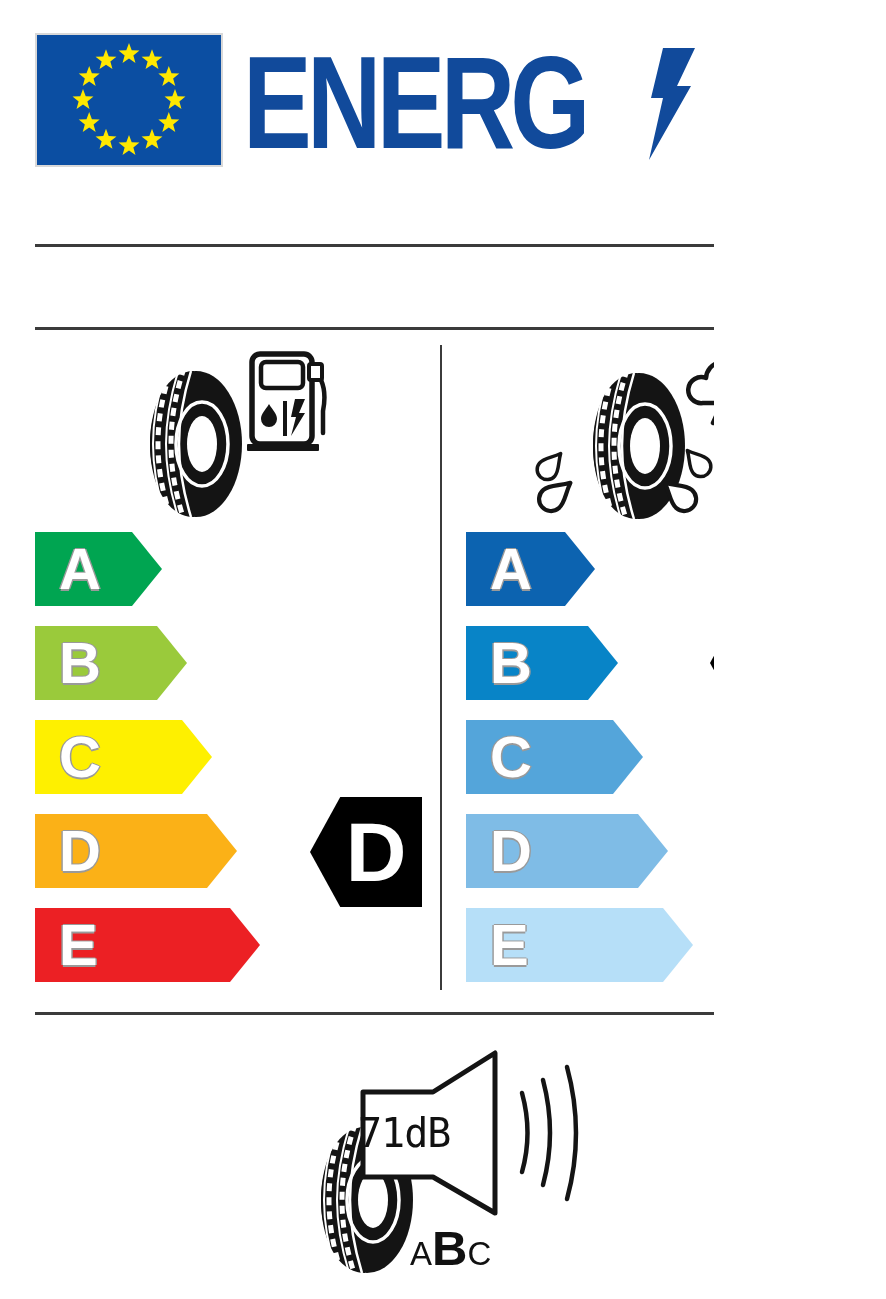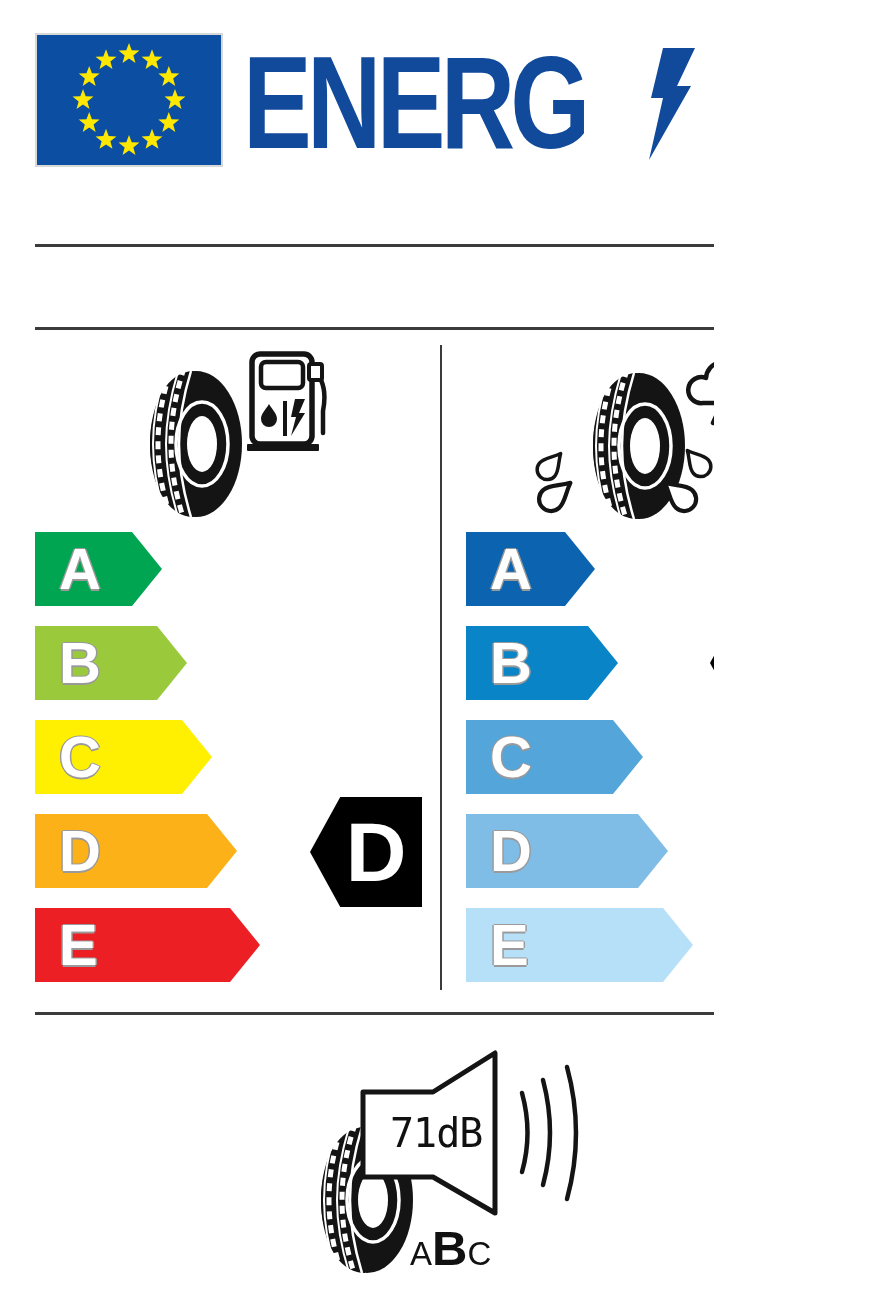--- a/index.html
+++ b/index.html
@@ -40,21 +40,21 @@
 
   
   .rating-badge{width:112px;height:110px;display:flex;align-items:center;justify-content:center;
                 padding-left:20px;box-sizing:border-box;
                 clip-path:polygon(27% 0, 100% 0, 100% 100%, 27% 100%, 0 50%);}
   .rating-letter{font-size:84px;font-weight:bold;color:#fff;line-height:1;}
   #fuel-badge{left:310px;top:797px;}
   #wet-badge{left:710px;top:608px;}
 
   
-  #noise-value{left:390px;top:1110px;font-family:"DejaVu Sans Mono",monospace;
+  #noise-value{left:358px;top:1110px;font-family:"DejaVu Sans Mono",monospace;
                font-size:40px;color:#111;letter-spacing:-1px;}
   #noise-classes{left:410px;top:1220px;display:flex;align-items:baseline;color:#111;}
   .noise-small{font-size:33px;}
   .noise-big{font-size:49px;font-weight:bold;}
 
   svg{display:block;}
 </style>
 </head>
 <body>
 

